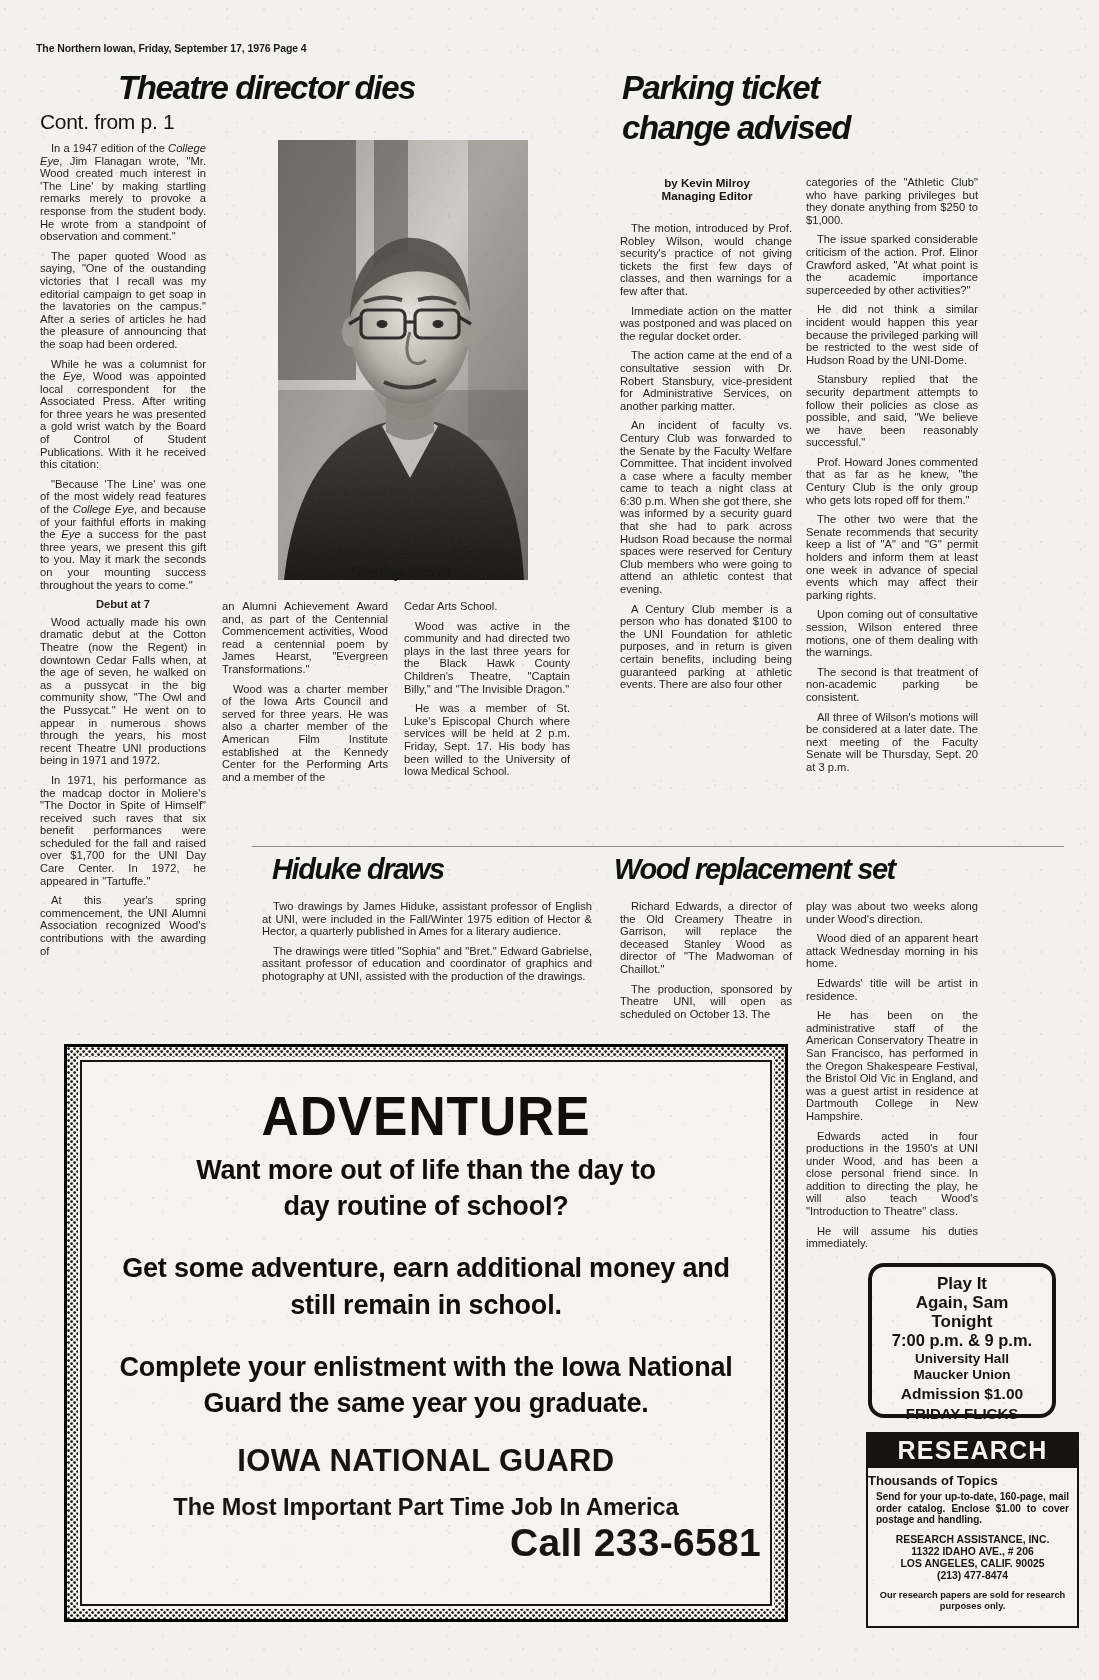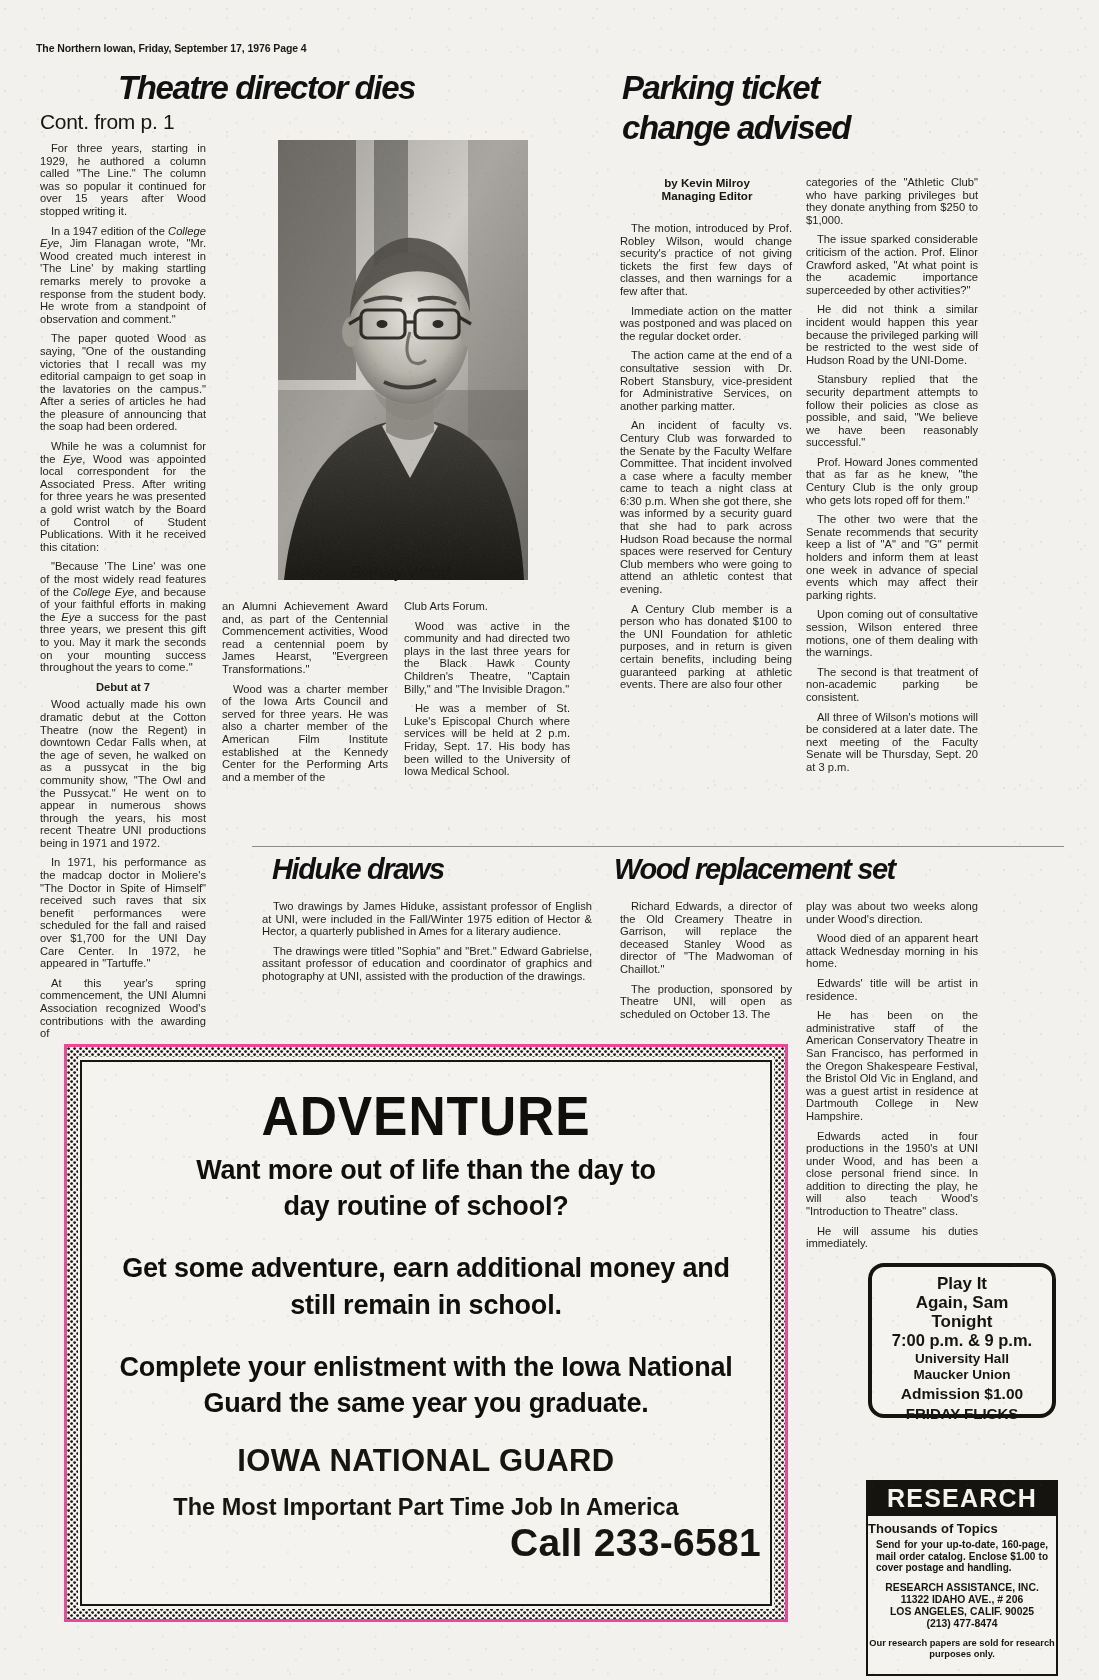--- a/index.html
+++ b/index.html
@@ -95,21 +95,21 @@
     position: absolute;
     background: #3b3a33;
     opacity: .55;
   }
 
   
   .advad {
     position: absolute;
     left: 64px; top: 1044px;
     width: 724px; height: 578px;
-    border: 3px solid #ec4899;
+    border: 3px solid #000000;
     background: #f4f3f0;
     box-sizing: border-box;
     padding-left: 7px;
   }
   .advad .deco {
     position: absolute;
     pointer-events: none;
   }
   .ad-title {
     text-align: center;
@@ -169,25 +169,24 @@
   .flicks .big { font-weight: 700; font-size: 17px; line-height: 1.12; }
   .flicks .time { font-weight: 700; font-size: 16.5px; line-height: 1.18; }
   .flicks .small { font-weight: 700; font-size: 13.5px; line-height: 1.22; }
   .flicks .adm { font-weight: 700; font-size: 15.5px; line-height: 1.25; }
   .flicks .ff { font-weight: 700; font-size: 15px; margin-top: 2px; }
 
   
   .research {
     position: absolute;
     left: 866px; top: 1432px;
-    width: 192px; height: 196px;
+    width: 213px; height: 196px;
     border: 2px solid #15140f;
     background: #f4f3f0;
     box-sizing: border-box;
-    margin-top: 48px;
   }
   .research .bar {
     background: #15140f;
     color: #f4f3f0;
     text-align: center;
     font-weight: 800;
     font-size: 25px;
     letter-spacing: 1.2px;
     padding: 2px 0 3px;
   }
@@ -223,21 +222,20 @@
 <body>
 
 <div class="page">
 
   <div class="masthead">The Northern Iowan, Friday, September 17, 1976 Page 4</div>
 
   <div class="hl" style="position:absolute;left:118px;top:72px;font-size:33px;">Theatre director dies</div>
   <div style="position:absolute;left:40px;top:110px;font-size:21px;letter-spacing:-.3px;color:#17170f;">Cont. from p. 1</div>
 
   <div class="col" style="left:40px;top:142px;width:166px;">
-    <p>For three years, starting in 1929, he authored a column called "The Line." The column was so popular it continued for over 15 years after Wood stopped writing it.</p>
     <p>In a 1947 edition of the <i>College Eye</i>, Jim Flanagan wrote, "Mr. Wood created much interest in 'The Line' by making startling remarks merely to provoke a response from the student body. He wrote from a standpoint of observation and comment."</p>
     <p>The paper quoted Wood as saying, "One of the oustanding victories that I recall was my editorial campaign to get soap in the lavatories on the campus." After a series of articles he had the pleasure of announcing that the soap had been ordered.</p>
     <p>While he was a columnist for the <i>Eye</i>, Wood was appointed local correspondent for the Associated Press. After writing for three years he was presented a gold wrist watch by the Board of Control of Student Publications. With it he received this citation:</p>
     <p>"Because 'The Line' was one of the most widely read features of the <i>College Eye</i>, and because of your faithful efforts in making the <i>Eye</i> a success for the past three years, we present this gift to you. May it mark the seconds on your mounting success throughout the years to come."</p>
     <p class="subhead">Debut at 7</p>
     <p>Wood actually made his own dramatic debut at the Cotton Theatre (now the Regent) in downtown Cedar Falls when, at the age of seven, he walked on as a pussycat in the big community show, "The Owl and the Pussycat." He went on to appear in numerous shows through the years, his most recent Theatre UNI productions being in 1971 and 1972.</p>
     <p>In 1971, his performance as the madcap doctor in Moliere's "The Doctor in Spite of Himself" received such raves that six benefit performances were scheduled for the fall and raised over $1,700 for the UNI Day Care Center. In 1972, he appeared in "Tartuffe."</p>
     <p>At this year's spring commencement, the UNI Alumni Association recognized Wood's contributions with the awarding of</p>
   </div>
 
@@ -309,21 +307,21 @@
       <rect width="250" height="440" filter="url(#gr)" fill="none" opacity=".25"></rect>
     </svg>
   </div>
   <div class="caption" style="left:350px;top:564px;">Stanley Wood</div>
 
   <div class="col" style="left:222px;top:600px;width:166px;">
     <p class="noindent">an Alumni Achievement Award and, as part of the Centennial Commencement activities, Wood read a centennial poem by James Hearst, "Evergreen Transformations."</p>
     <p>Wood was a charter member of the Iowa Arts Council and served for three years. He was also a charter member of the American Film Institute established at the Kennedy Center for the Performing Arts and a member of the</p>
   </div>
   <div class="col" style="left:404px;top:600px;width:166px;">
-    <p class="noindent">Club Arts Forum.</p>
+    <p class="noindent">Cedar Arts School.</p>
     <p>Wood was active in the community and had directed two plays in the last three years for the Black Hawk County Children's Theatre, "Captain Billy," and "The Invisible Dragon."</p>
     <p>He was a member of St. Luke's Episcopal Church where services will be held at 2 p.m. Friday, Sept. 17. His body has been willed to the University of Iowa Medical School.</p>
   </div>
 
   <div class="hl" style="position:absolute;left:622px;top:72px;font-size:33px;">Parking ticket</div>
   <div class="hl" style="position:absolute;left:622px;top:112px;font-size:33px;">change advised</div>
 
   <div style="position:absolute;left:617px;top:176px;width:180px;text-align:center;font-size:11.6px;font-weight:700;">by Kevin Milroy</div>
   <div style="position:absolute;left:617px;top:189px;width:180px;text-align:center;font-size:11.6px;font-weight:700;">Managing Editor</div>
 

